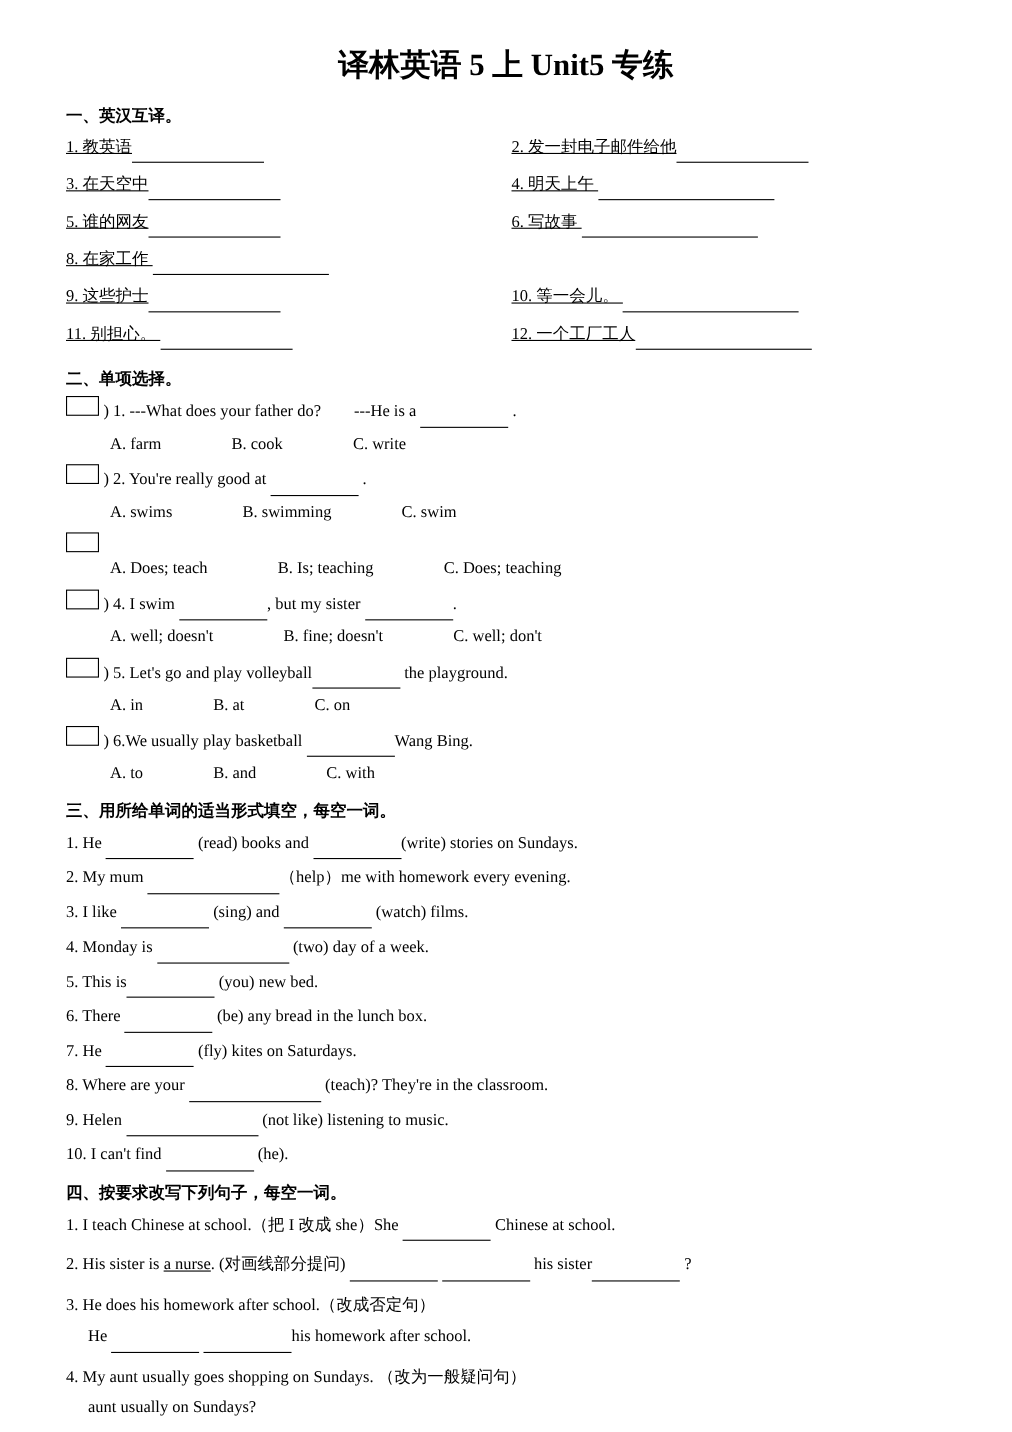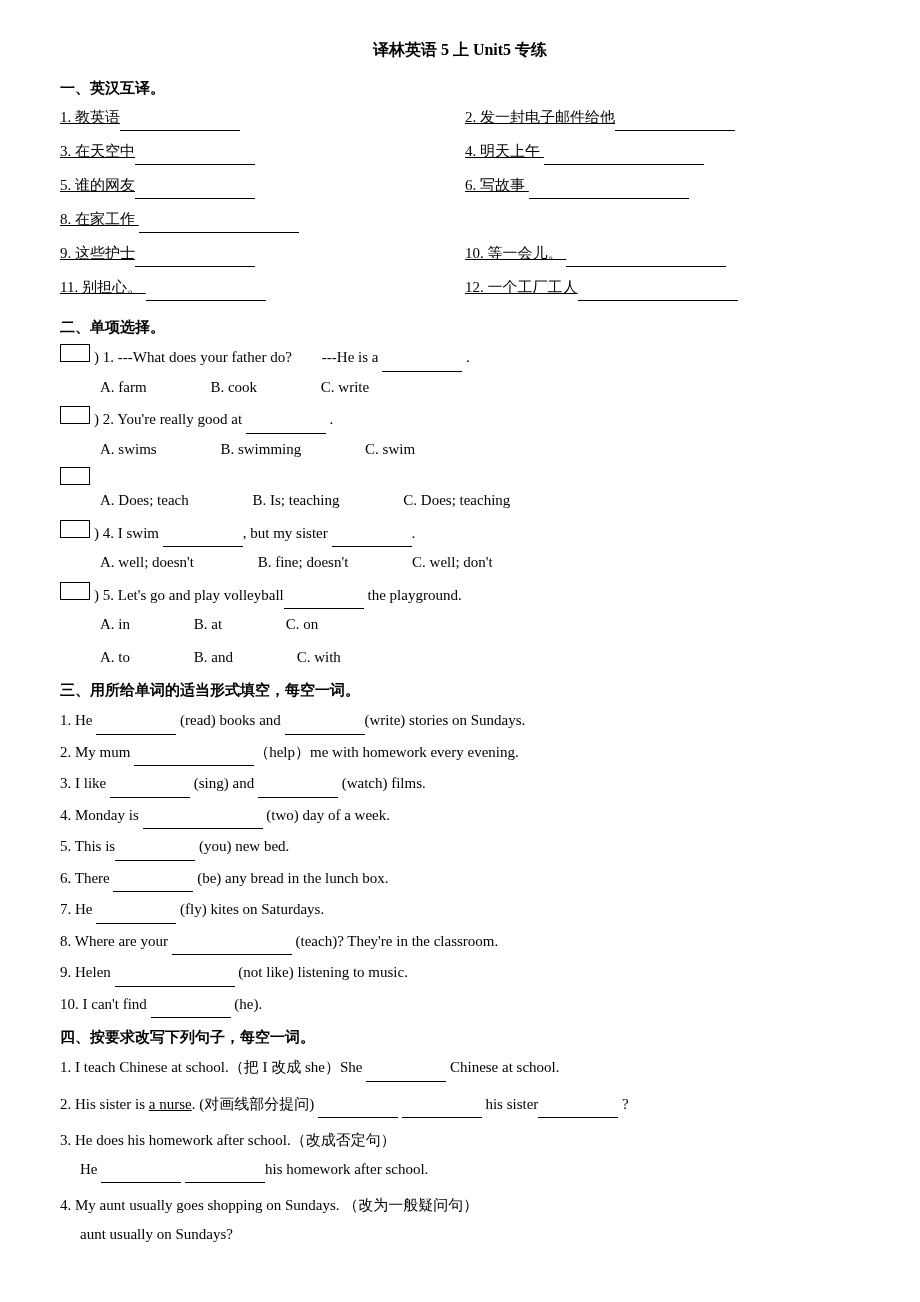--- a/index.html
+++ b/index.html
@@ -11,21 +11,21 @@
       background: #fff;
       font-family: "SimSun", "宋体", serif;
       font-size: 15px;
       color: #000;
       padding: 40px 60px;
       width: 920px;
       min-height: 1302px;
     }
     .title {
       text-align: center;
-      font-size: 16px;
+      font-size: 28px;
       font-weight: bold;
       margin-bottom: 18px;
     }
     .section-header {
       font-weight: bold;
       margin-bottom: 6px;
       margin-top: 10px;
     }
     .line {
       display: inline-block;
@@ -173,20 +173,24 @@
     <span> ) 5. Let's go and play volleyball<span class="line line-short"></span> the playground.</span>
   </div>
   <div class="mc-options">
     <span class="opt">A. in</span>
     <span class="opt">B. at</span>
     <span class="opt">C. on</span>
   </div>
 </div>
 
 <div class="mc-item">
+  <div class="mc-row">
+    <span class="mc-bracket"></span>
+    <span> ) 6.We usually play basketball <span class="line line-short"></span>Wang Bing.</span>
+  </div>
   <div class="mc-options">
     <span class="opt">A. to</span>
     <span class="opt">B. and</span>
     <span class="opt">C. with</span>
   </div>
 </div>
 
 <div class="section-header">三、用所给单词的适当形式填空，每空一词。</div>
 
 <div class="fill-item">1. He <span class="line line-short"></span> (read) books and <span class="line line-short"></span>(write) stories on Sundays.</div>

